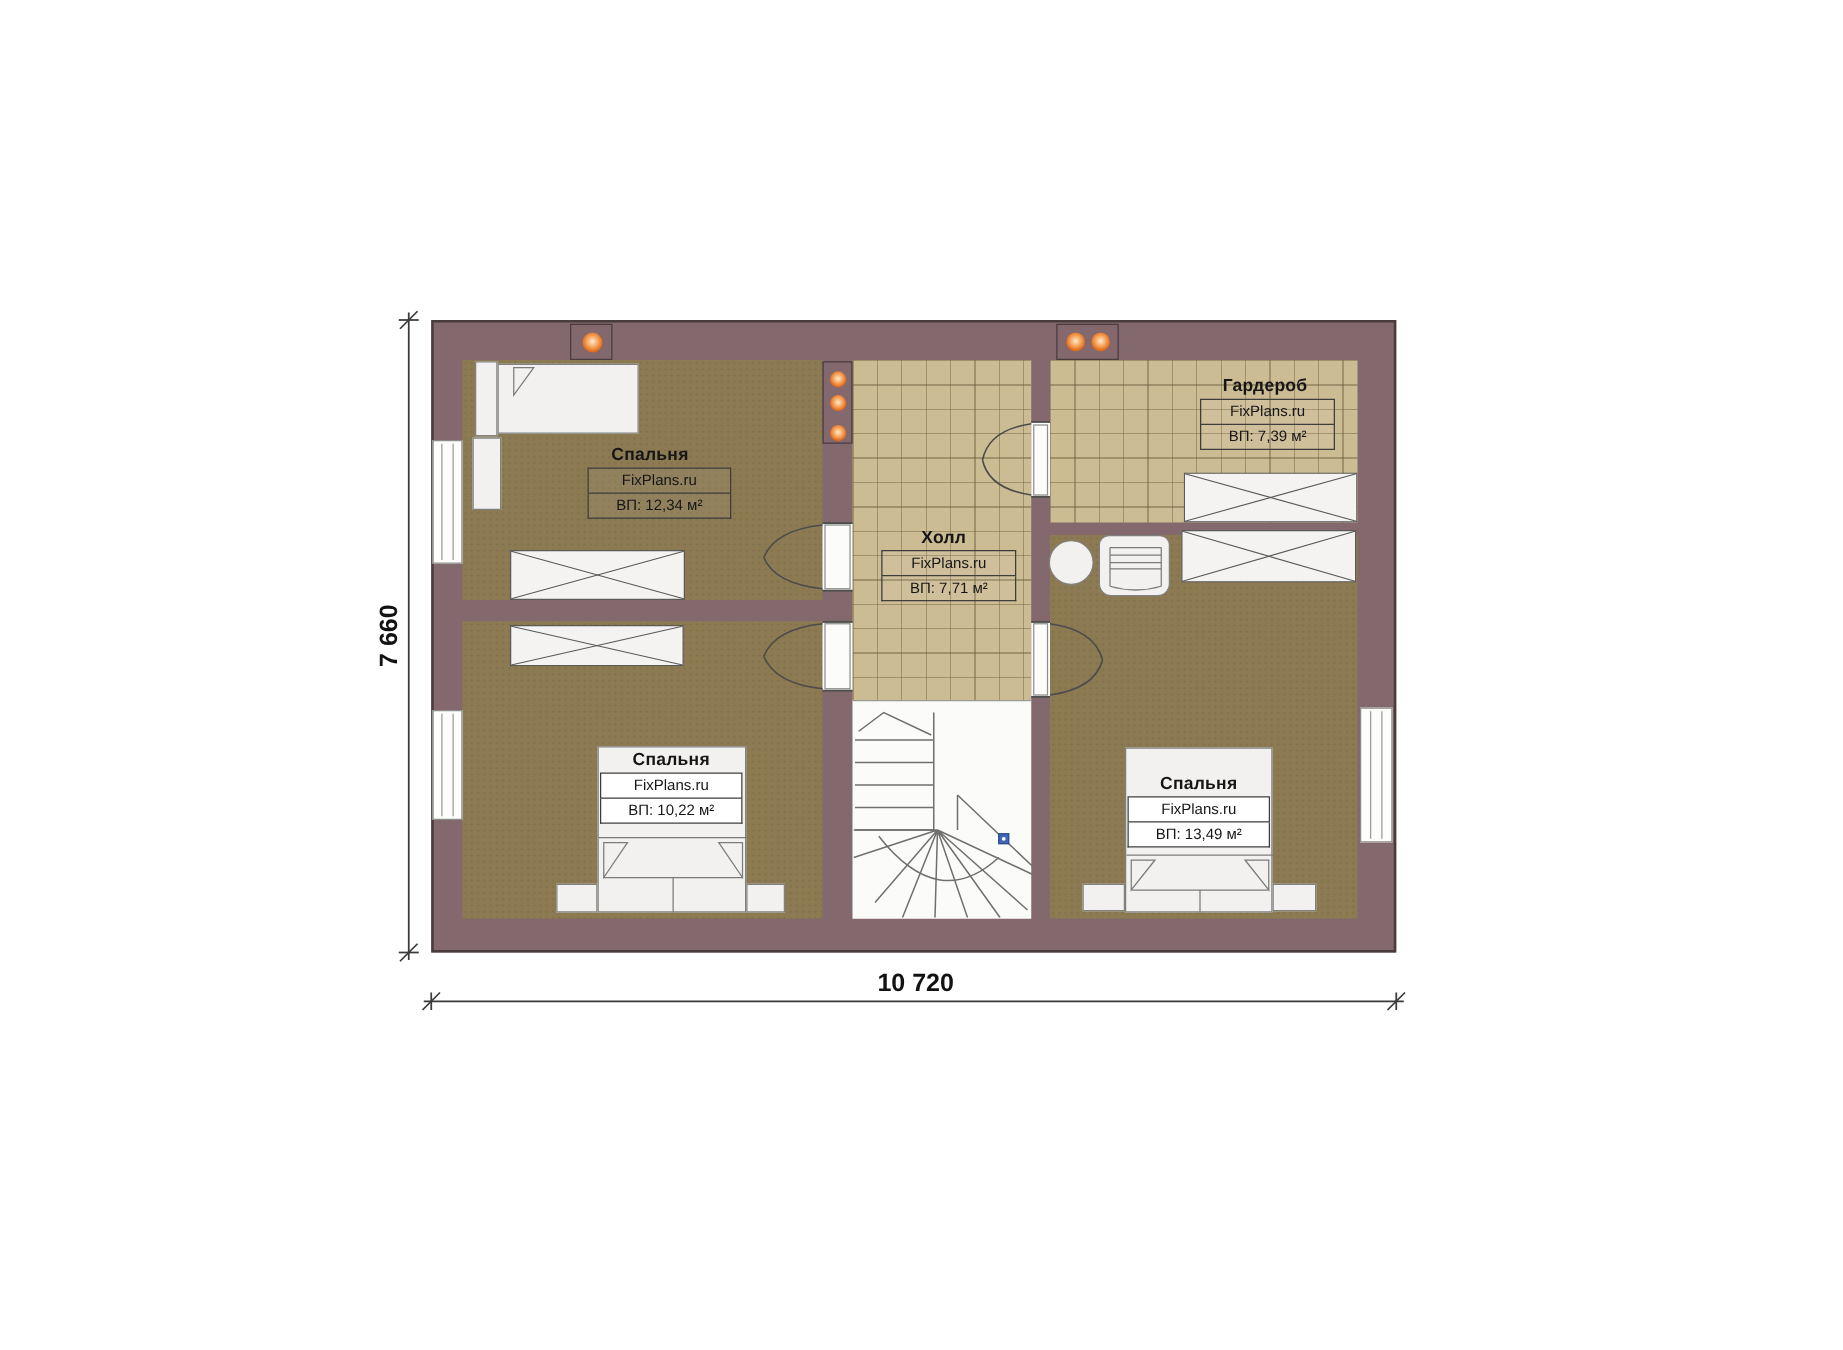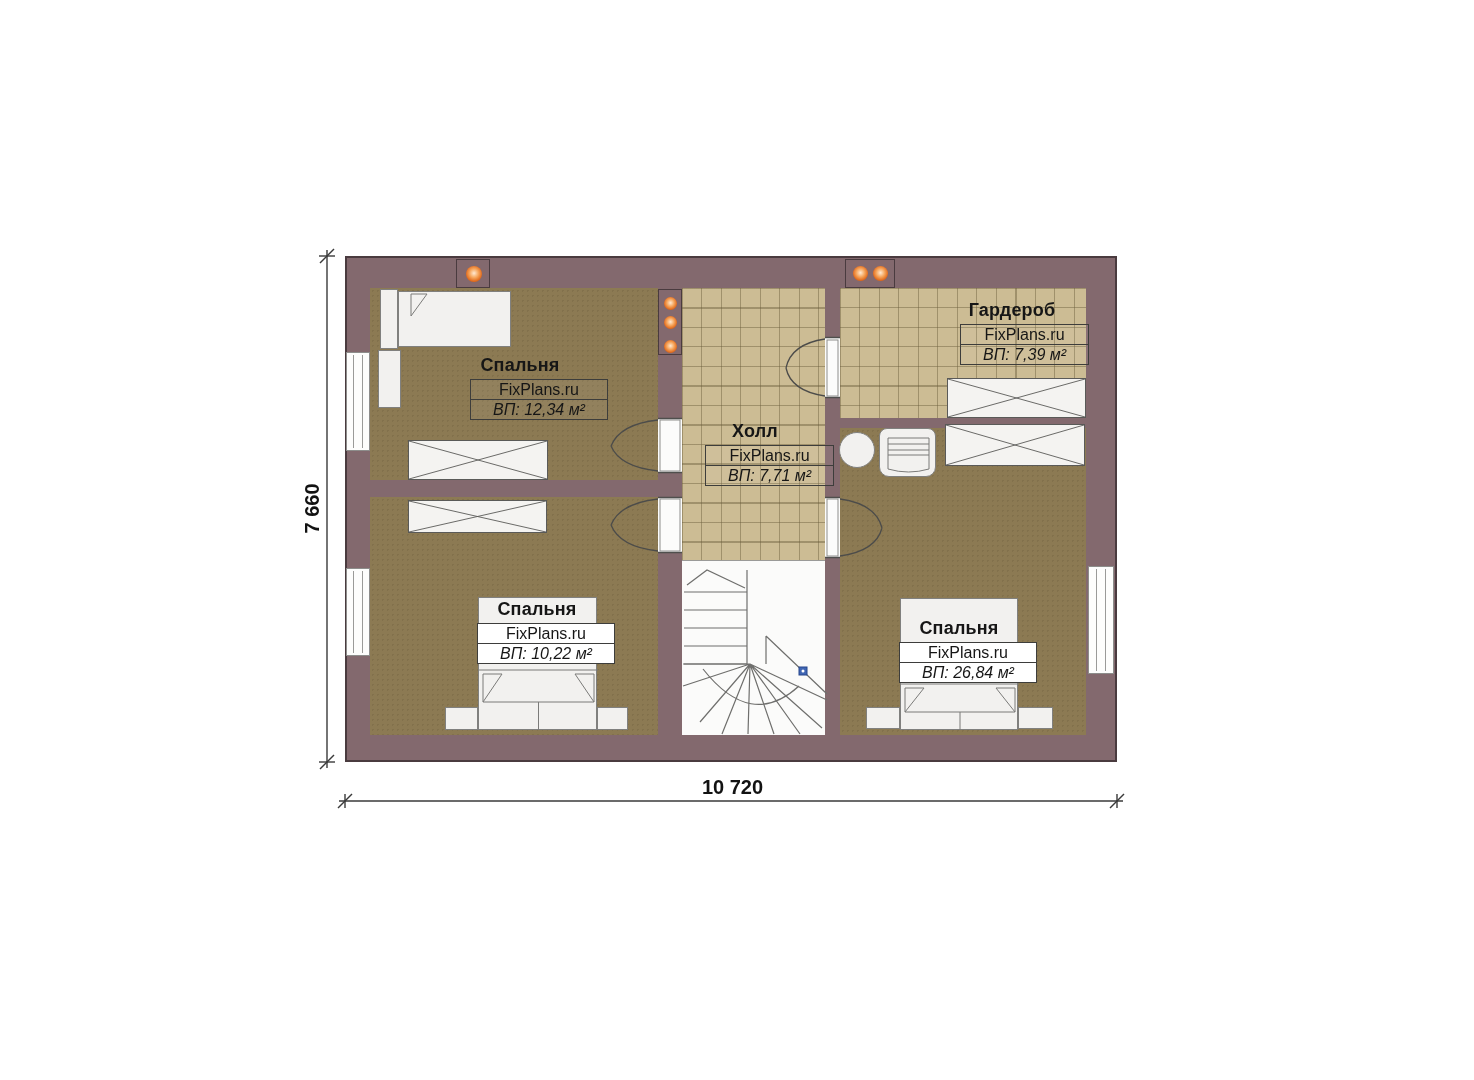--- a/index.html
+++ b/index.html
@@ -36,27 +36,27 @@
   .round { border-radius:50%; }
   .chair { border-radius:8px 8px 10px 10px; }
   
   .lightbox { background:#83696e; border:1px solid #4a3b3f; }
   .light {
     position:absolute; border-radius:50%;
     background:radial-gradient(circle at 50% 45%, #ffe9d2 0%, #f6a55b 38%, #e06a1d 68%, #c2540f 100%);
   }
   
   .room-label { position:absolute; text-align:center; color:#161616; z-index:7; }
-  .room-title { font-weight:bold; font-size:18px; letter-spacing:.2px; margin-bottom:3px; }
+  .room-title { font-weight:bold; font-size:14px; letter-spacing:.2px; margin-bottom:3px; }
   .label-rows { display:inline-block; }
   .label-box {
-    border:1px solid #3d3d3b; font-size:16px; line-height:17px;
+    border:1px solid #3d3d3b; font-size:12px; line-height:17px;
     padding:1px 22px; white-space:nowrap;
   }
-  .label-box + .label-box { border-top:0;font-style:italic; }
+  .label-box + .label-box { border-top:0; }
   .onfloor .label-box { background:rgba(255,255,255,0.06); }
   
   .dim-label { position:absolute; font-weight:bold; font-size:20px; color:#121212; z-index:8; }
   svg.linework { position:absolute; left:0; top:0; z-index:6; pointer-events:none; }
   .xbox, .bedsvg, .foldsvg, .chairsvg { position:absolute; z-index:3; }
 </style>
 </head>
 <body>
 
 <div id="canvas">
@@ -246,20 +246,20 @@
     <div class="label-rows" style="background:#ffffff;">
       <div class="label-box">FixPlans.ru</div>
       <div class="label-box">ВП: 10,22 м²</div>
     </div>
   </div>
 
   <div class="room-label" style="left:899px; top:618px; width:120px;">
     <div class="room-title">Спальня</div>
     <div class="label-rows" style="background:#ffffff;">
       <div class="label-box">FixPlans.ru</div>
-      <div class="label-box">ВП: 26,84 м²</div>
+      <div class="label-box">ВП: 13,49 м²</div>
     </div>
   </div>
 
   <div class="dim-label" style="left:272px; top:497px; width:80px; text-align:center; transform:rotate(-90deg);">7 660</div>
   <div class="dim-label" style="left:660px; top:776px; width:145px; text-align:center;">10 720</div>
 
 </div>
 
 </body></html>

